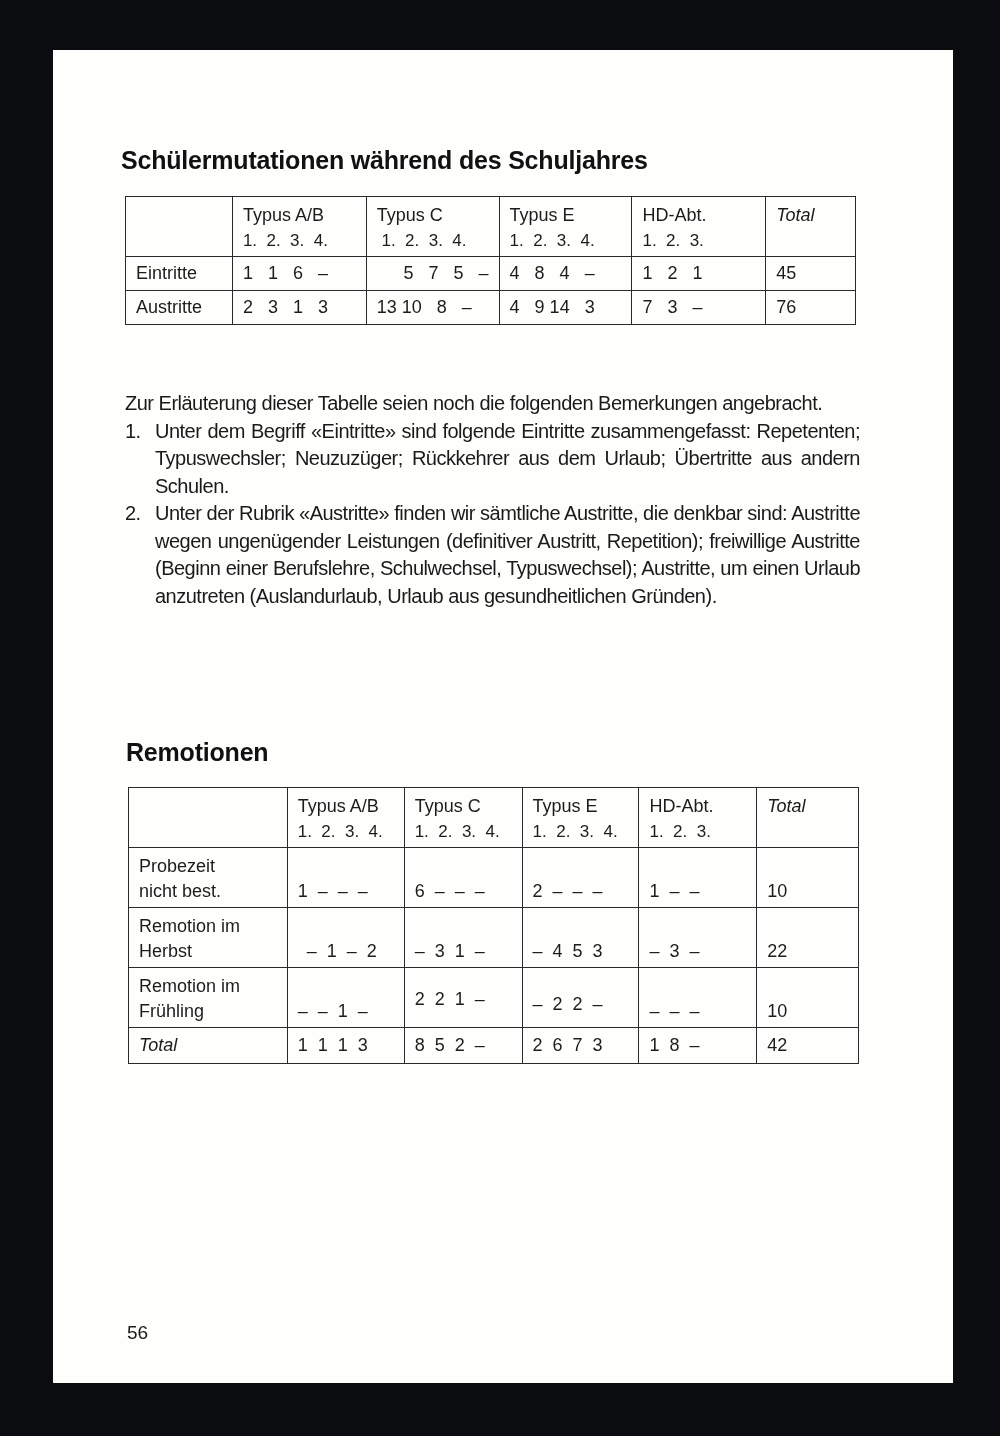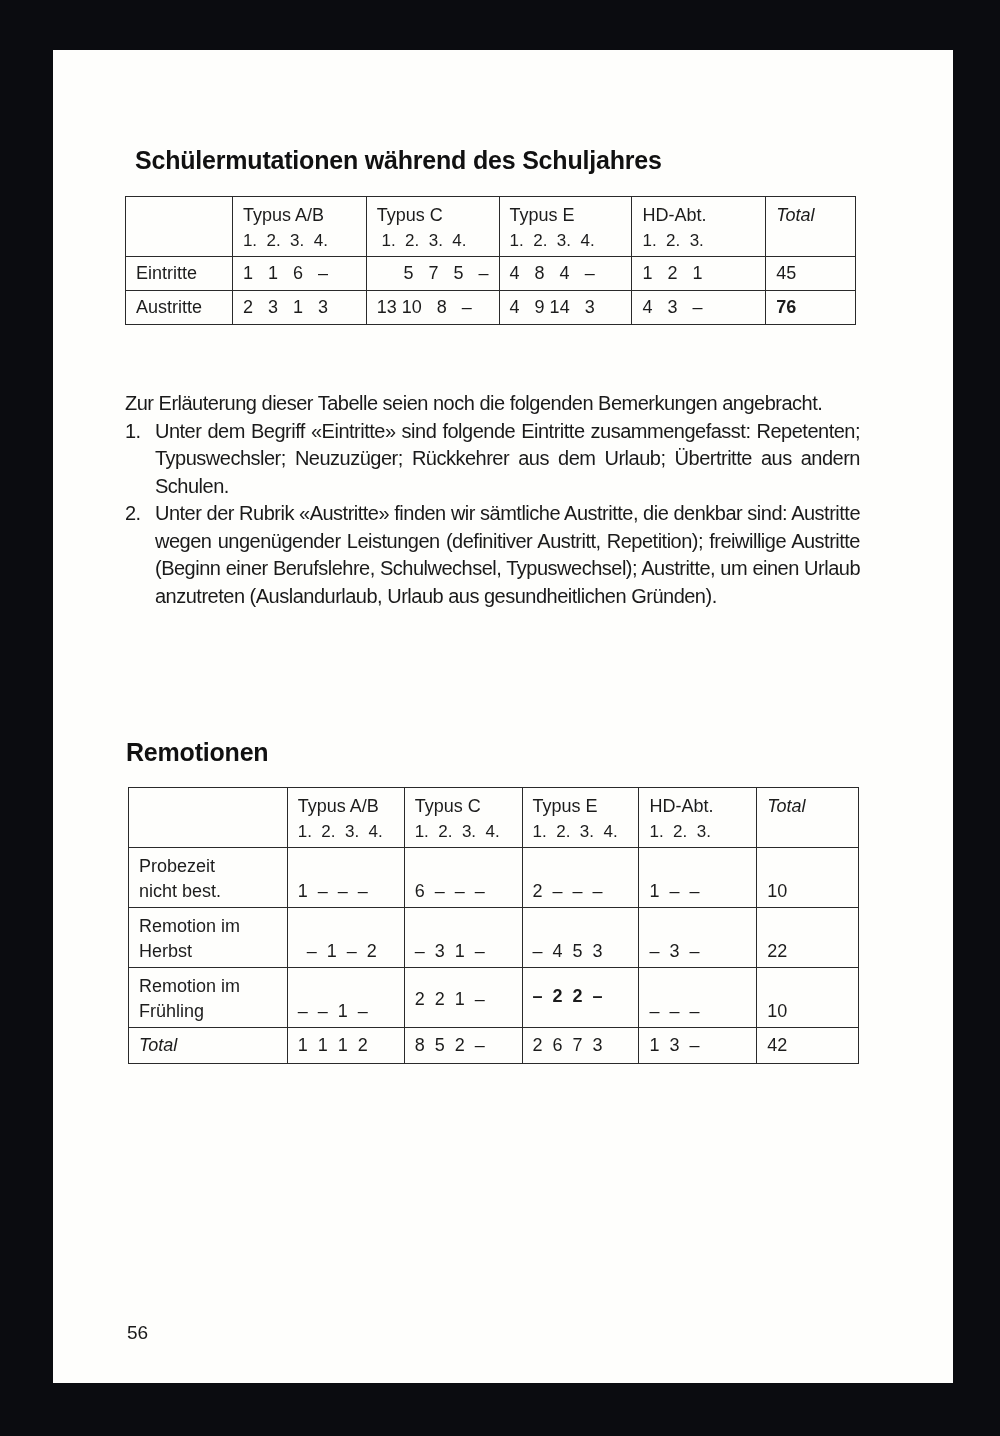--- a/index.html
+++ b/index.html
@@ -61,21 +61,21 @@
     left: 74px; top: 1272px;
     font-size: 19px;
     color: #1a1a1a;
   }
 </style>
 </head>
 <body>
 
 <div class="page">
 
-  <h2 class="h" style="left:82px; top:96px;">Schülermutationen während des Schuljahres</h2>
+  <h2 class="h" style="left:68px; top:96px;">Schülermutationen während des Schuljahres</h2>
 
   <table class="t" style="left:72px; top:146px; width:731px;">
     <colgroup>
       <col style="width:107px">
         <col style="width:134px">
         <col style="width:133px">
         <col style="width:133px">
         <col style="width:134px">
         <col style="width:90px">
     </colgroup>
@@ -108,22 +108,22 @@
       <td class="cells" style="vertical-align:middle;text-align:right;">  5   7   5   –</td>
       <td class="cells" style="vertical-align:middle;">4   8   4   –</td>
       <td class="cells" style="vertical-align:middle;">1   2   1</td>
       <td class="cells" style="vertical-align:middle;margin-top:40px;">45</td>
     </tr>
     <tr style="height:34px;">
       <td style="vertical-align:middle;">Austritte</td>
       <td class="cells" style="vertical-align:middle;">2   3   1   3</td>
       <td class="cells" style="vertical-align:middle;">13 10   8   –</td>
       <td class="cells" style="vertical-align:middle;">4   9 14   3</td>
-      <td class="cells" style="vertical-align:middle;">4   3   –</td>
-      <td class="cells" style="vertical-align:middle;font-weight:bold;">76</td>
+      <td class="cells" style="vertical-align:middle;">7   3   –</td>
+      <td class="cells" style="vertical-align:middle;">76</td>
     </tr>
   </tbody>
     </table>
 
   <div class="para" style="top:340px;">
     <p style="text-align:left;">Zur Erläuterung dieser Tabelle seien noch die folgenden Bemerkungen angebracht.</p>
     <ol>
       <li>
         <span class="num">1.</span>
         <span>Unter dem Begriff «Eintritte» sind folgende Eintritte zusammengefasst: Repetenten; Typuswechsler; Neuzuzüger; Rückkehrer aus dem Urlaub; Übertritte aus andern Schulen.</span>
@@ -194,30 +194,30 @@
       <td class="cells" style="vertical-align:bottom; padding-bottom:3px;">22</td>
     </tr>
 
     <tr style="height:60px;">
       <td style="padding-top:6px;">
         <span class="grp">Remotion im</span>
         <span class="grp">Frühling</span>
       </td>
       <td class="cells" style="vertical-align:bottom; padding-bottom:3px;">–  –  1  –</td>
       <td class="cells" style="vertical-align:bottom; padding-bottom:15px;">2  2  1  –</td>
-      <td class="cells" style="vertical-align:bottom; padding-bottom:18px;font-weight:bold;">–  2  2  –</td>
+      <td class="cells" style="vertical-align:bottom; padding-bottom:10px;">–  2  2  –</td>
       <td class="cells" style="vertical-align:bottom; padding-bottom:3px;">–  –  –</td>
       <td class="cells" style="vertical-align:bottom; padding-bottom:3px;">10</td>
     </tr>
 
     <tr style="height:36px;">
       <td class="it" style="vertical-align:middle;">Total</td>
-      <td class="cells" style="vertical-align:middle;">1  1  1  2</td>
+      <td class="cells" style="vertical-align:middle;">1  1  1  3</td>
       <td class="cells" style="vertical-align:middle;">8  5  2  –</td>
       <td class="cells" style="vertical-align:middle;">2  6  7  3</td>
-      <td class="cells" style="vertical-align:middle;">1  3  –</td>
+      <td class="cells" style="vertical-align:middle;">1  8  –</td>
       <td class="cells" style="vertical-align:middle;">42</td>
     </tr>
   </tbody>
     </table>
 
   <div class="pageno">56</div>
 </div>
 
 </body></html>

